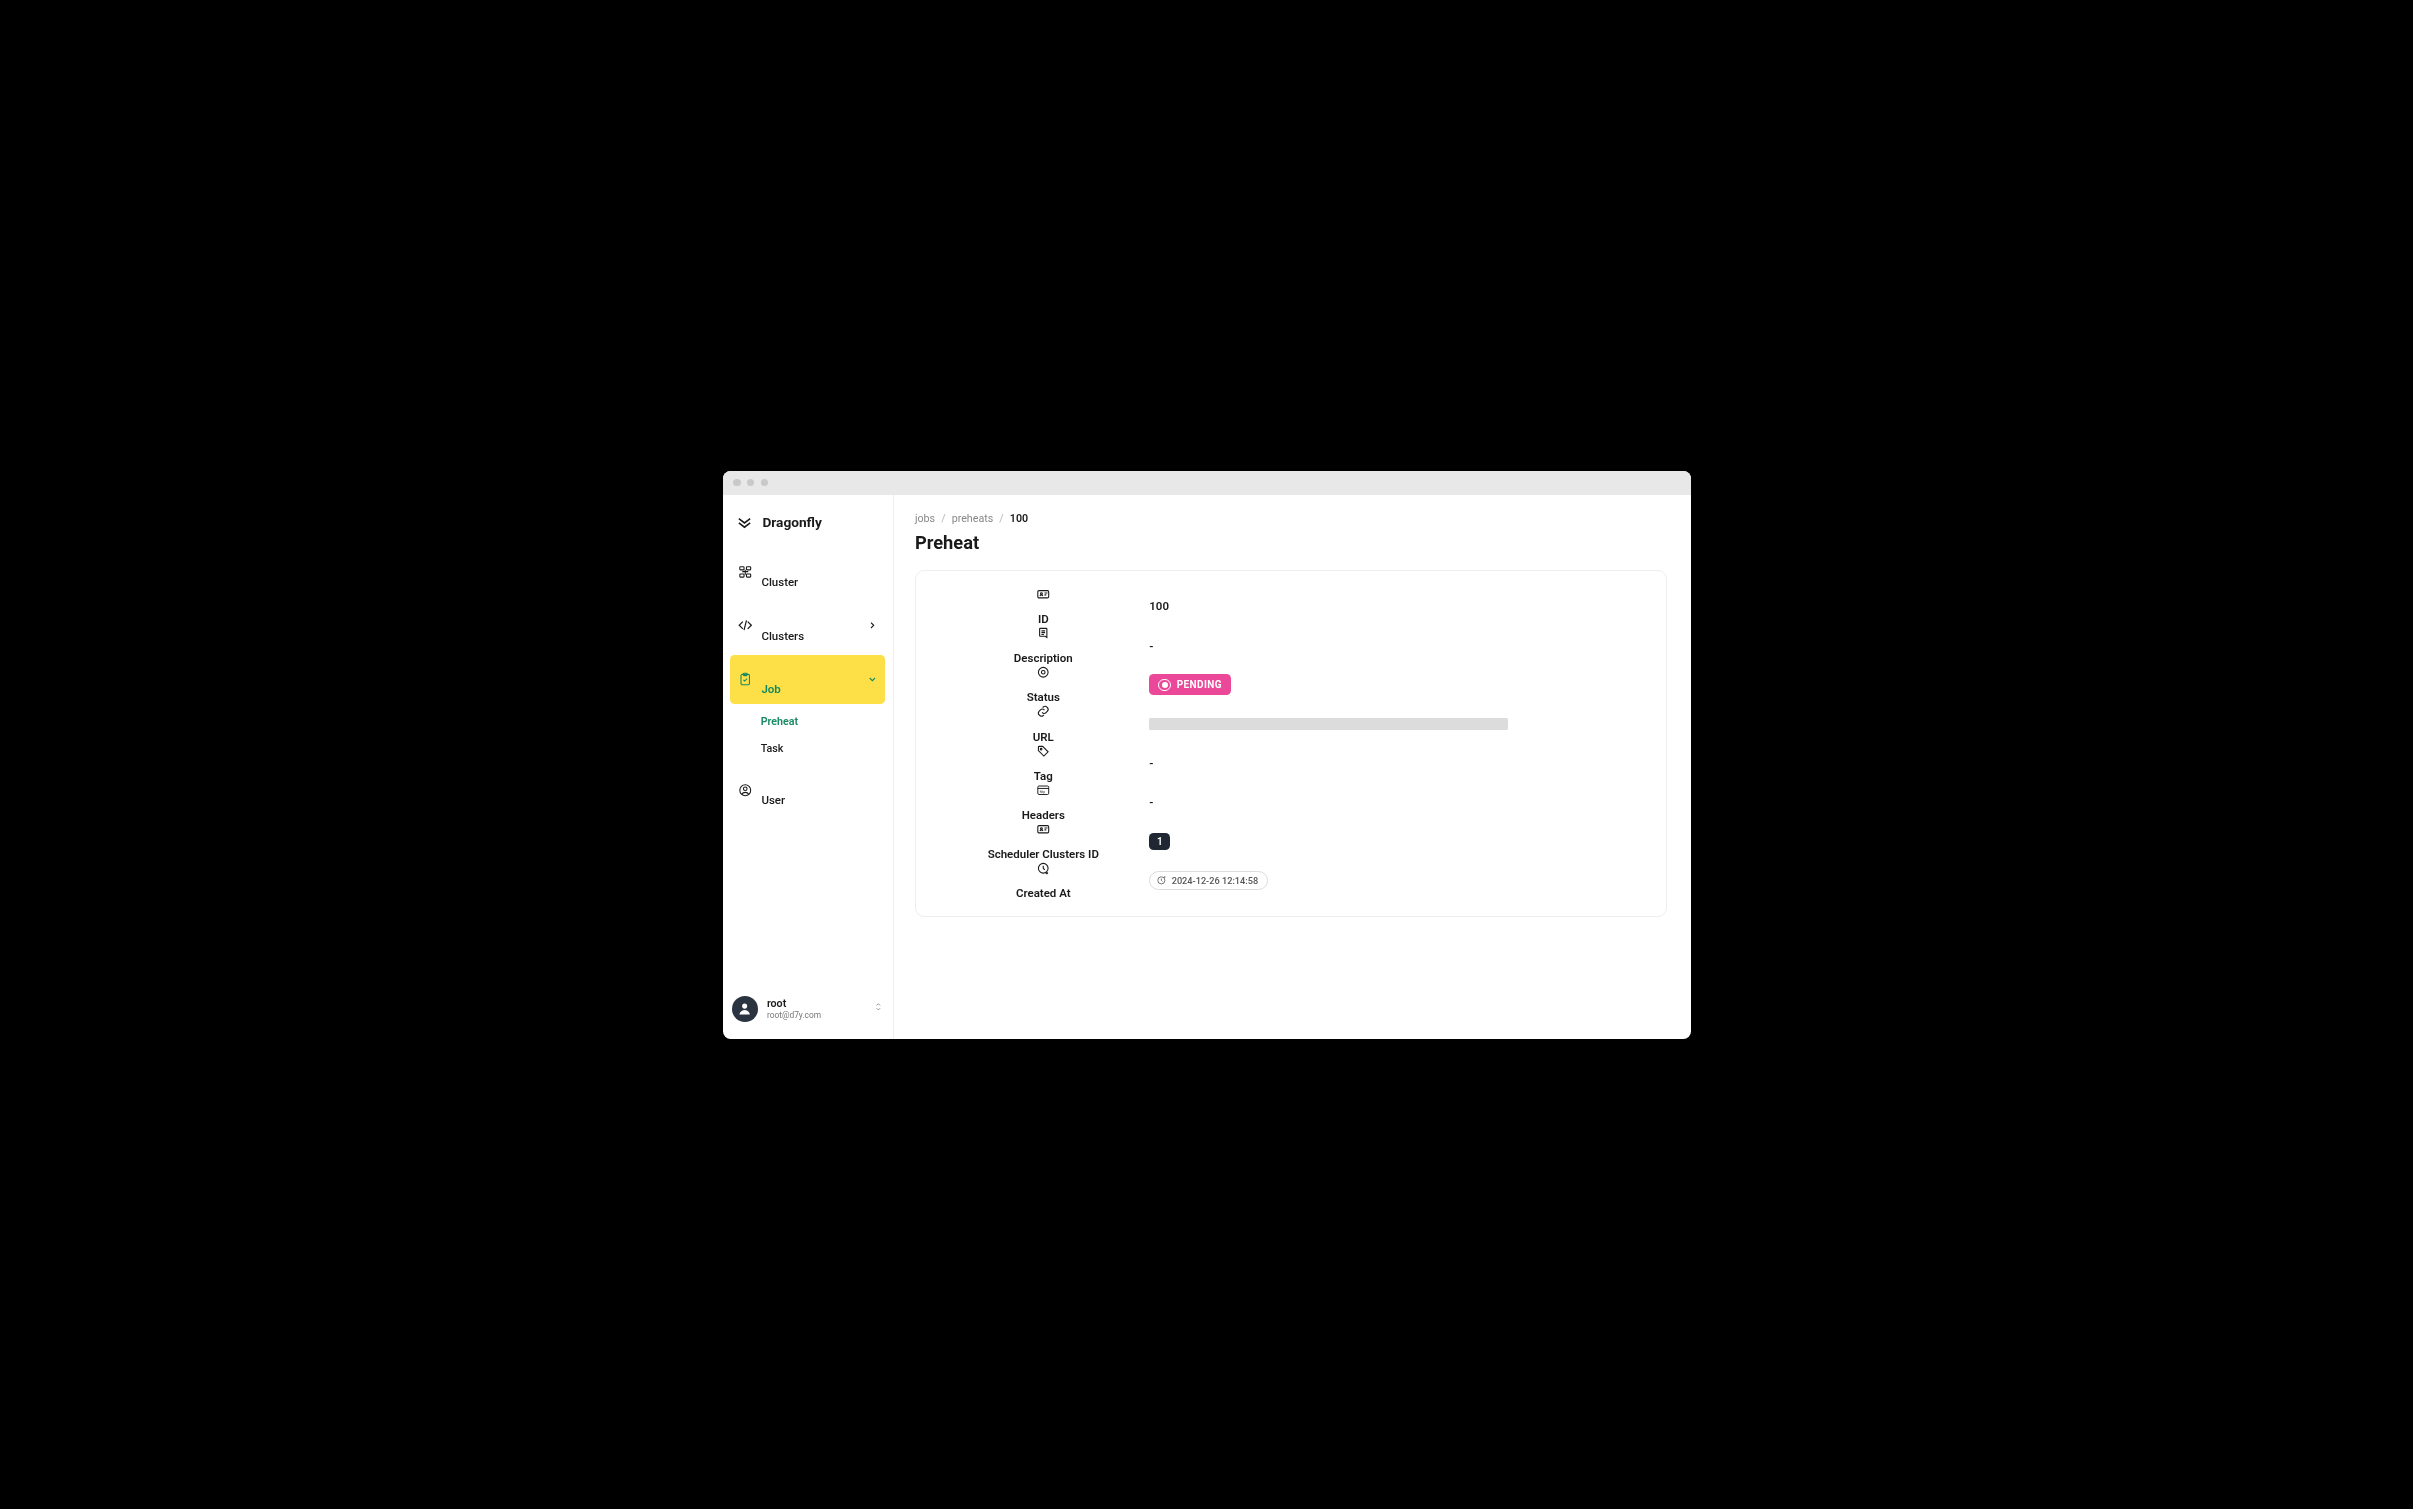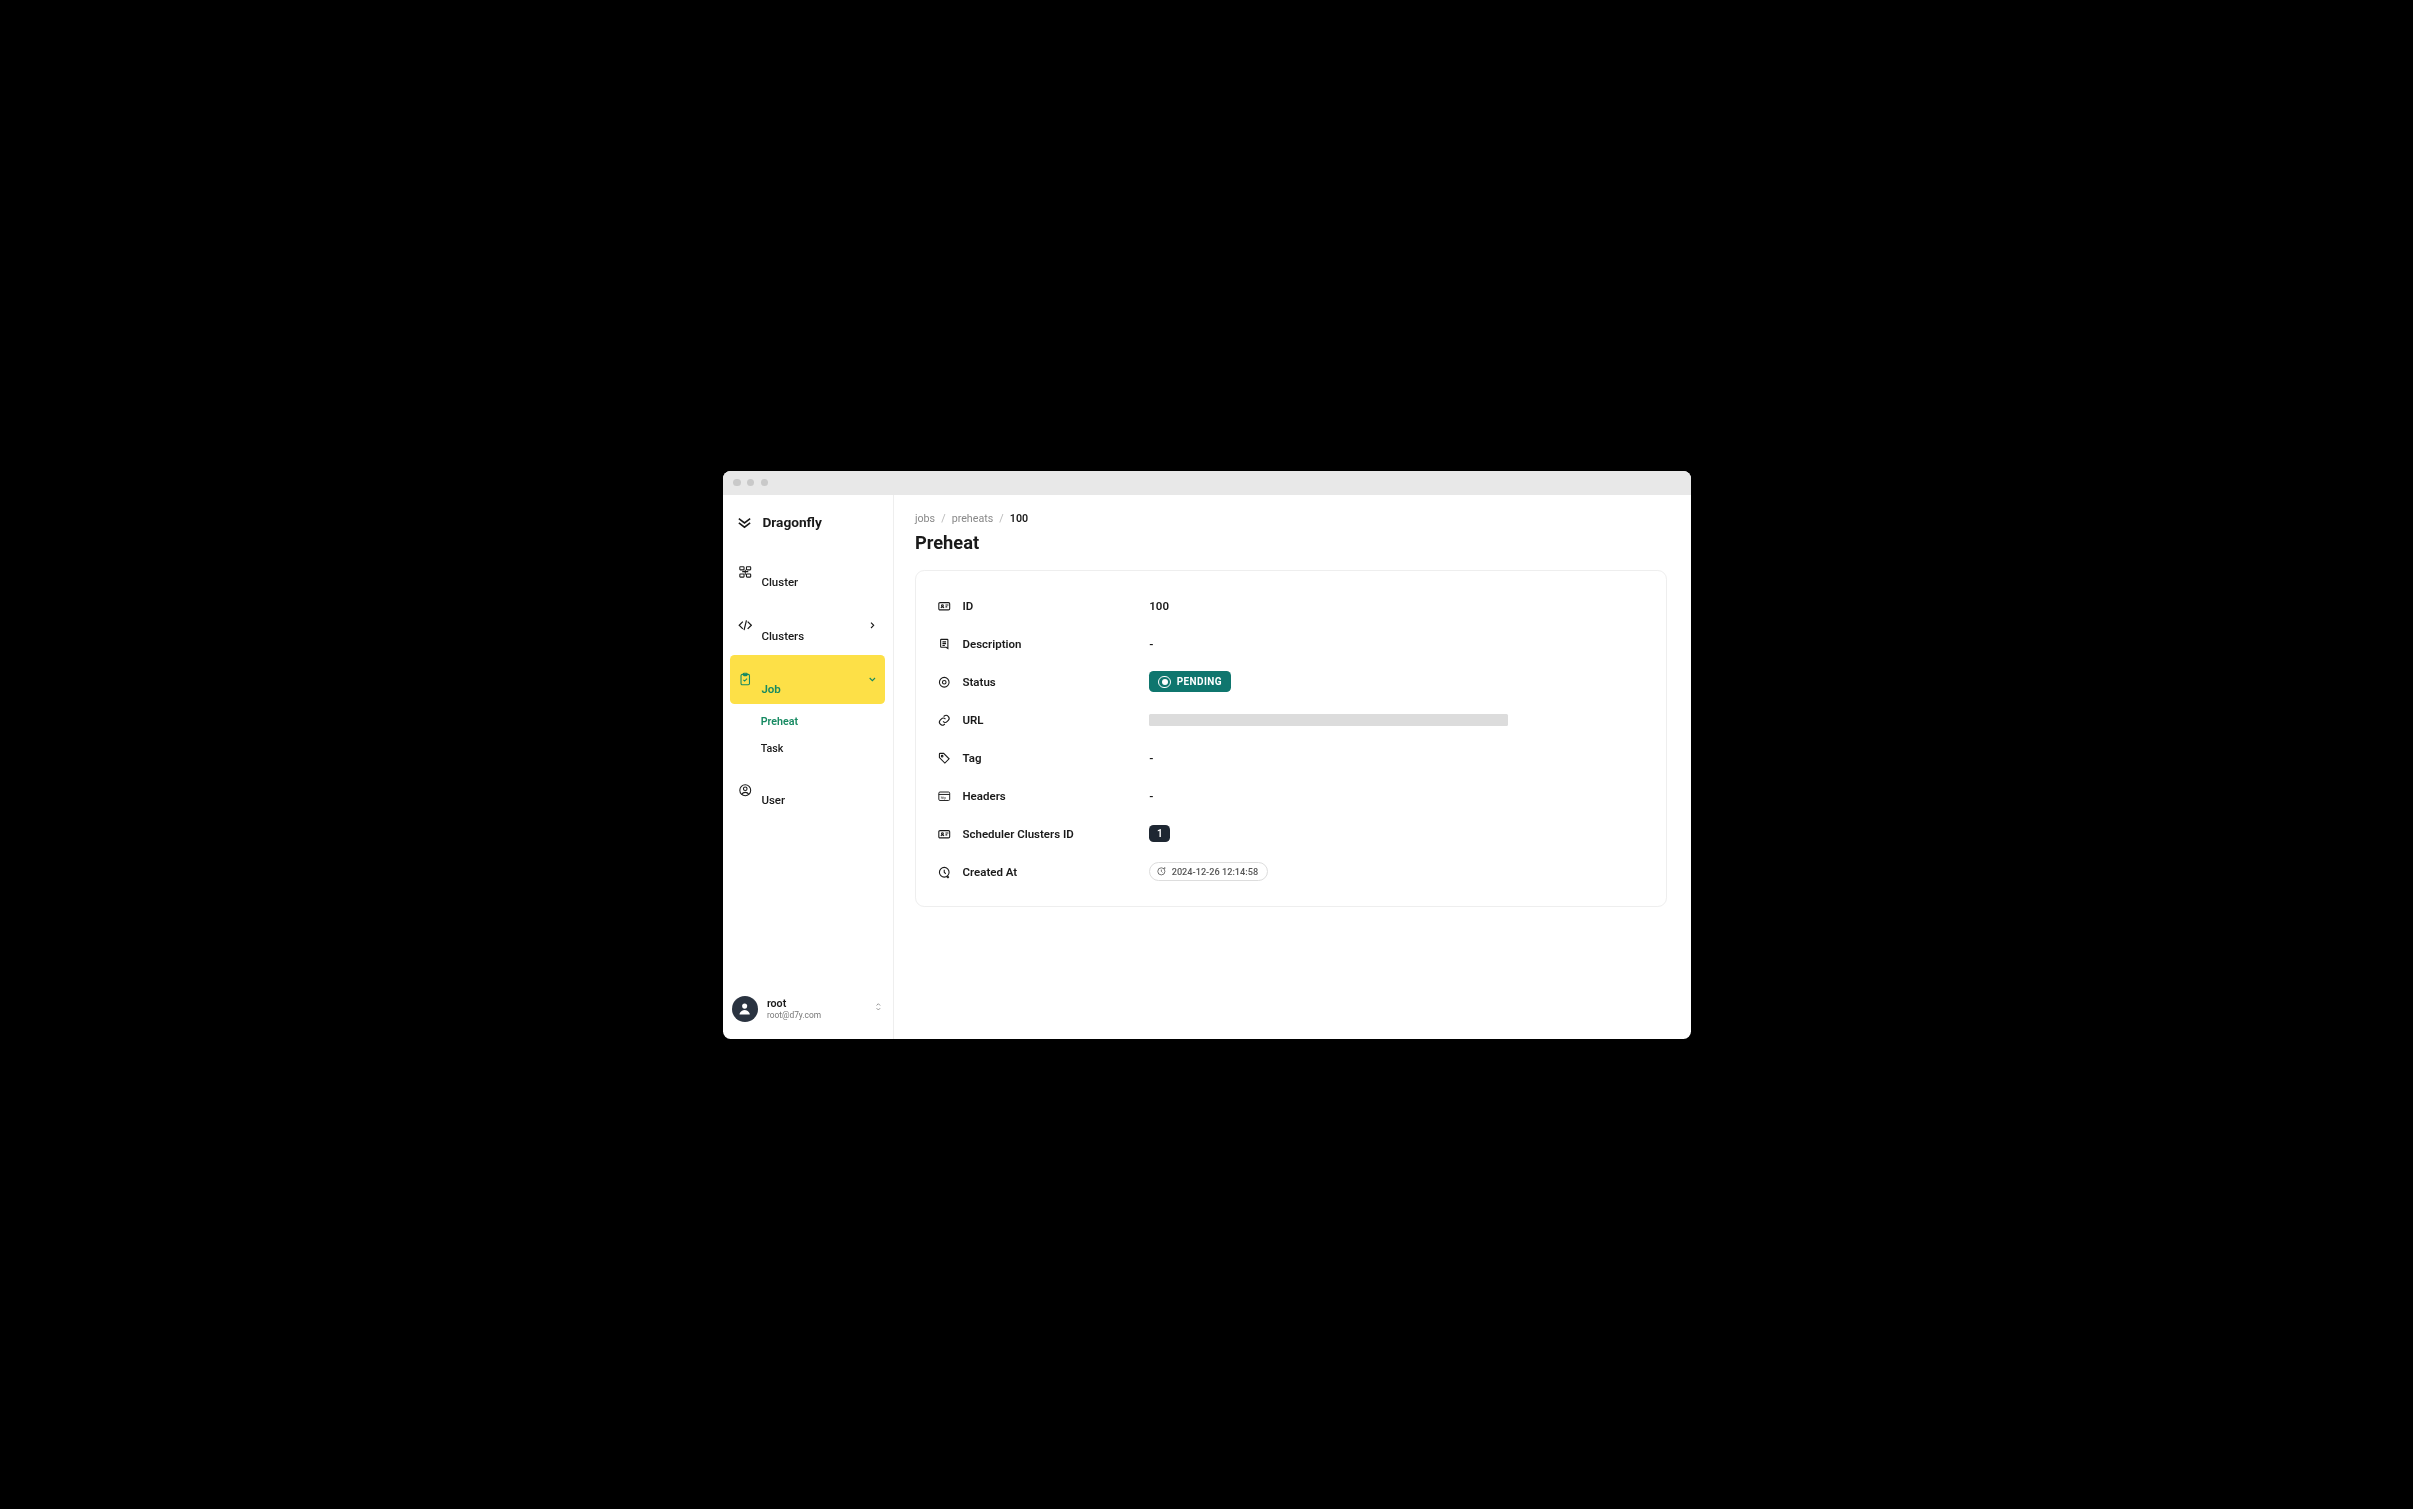--- a/index.html
+++ b/index.html
@@ -132,33 +132,34 @@
       display: flex;
       align-items: center;
       min-height: 38px;
     }
     .row-key {
       display: flex;
       align-items: center;
       gap: 10.7px;
       width: 212px;
       color: #1a1a1a;
+      flex-direction: column;
     }
     .row-key svg { width: 14.5px; height: 14.5px; stroke: #1a1a1a; }
     .row-key .key-label { font-size: 11.5px; font-weight: 600; }
     .row-val {
       font-size: 11.5px;
       font-weight: 600;
       color: #1a1a1a;
       display: flex;
       align-items: center;
       flex: 1;
     }
     .badge-pending {
-      background: #0f766e;
+      background: #ec4899;
       color: #fff;
       padding: 4.6px 9.2px;
       border-radius: 4.6px;
       display: inline-flex;
       align-items: center;
       gap: 6.1px;
       font-size: 10px;
       font-weight: 700;
       letter-spacing: 0.4px;
     }

